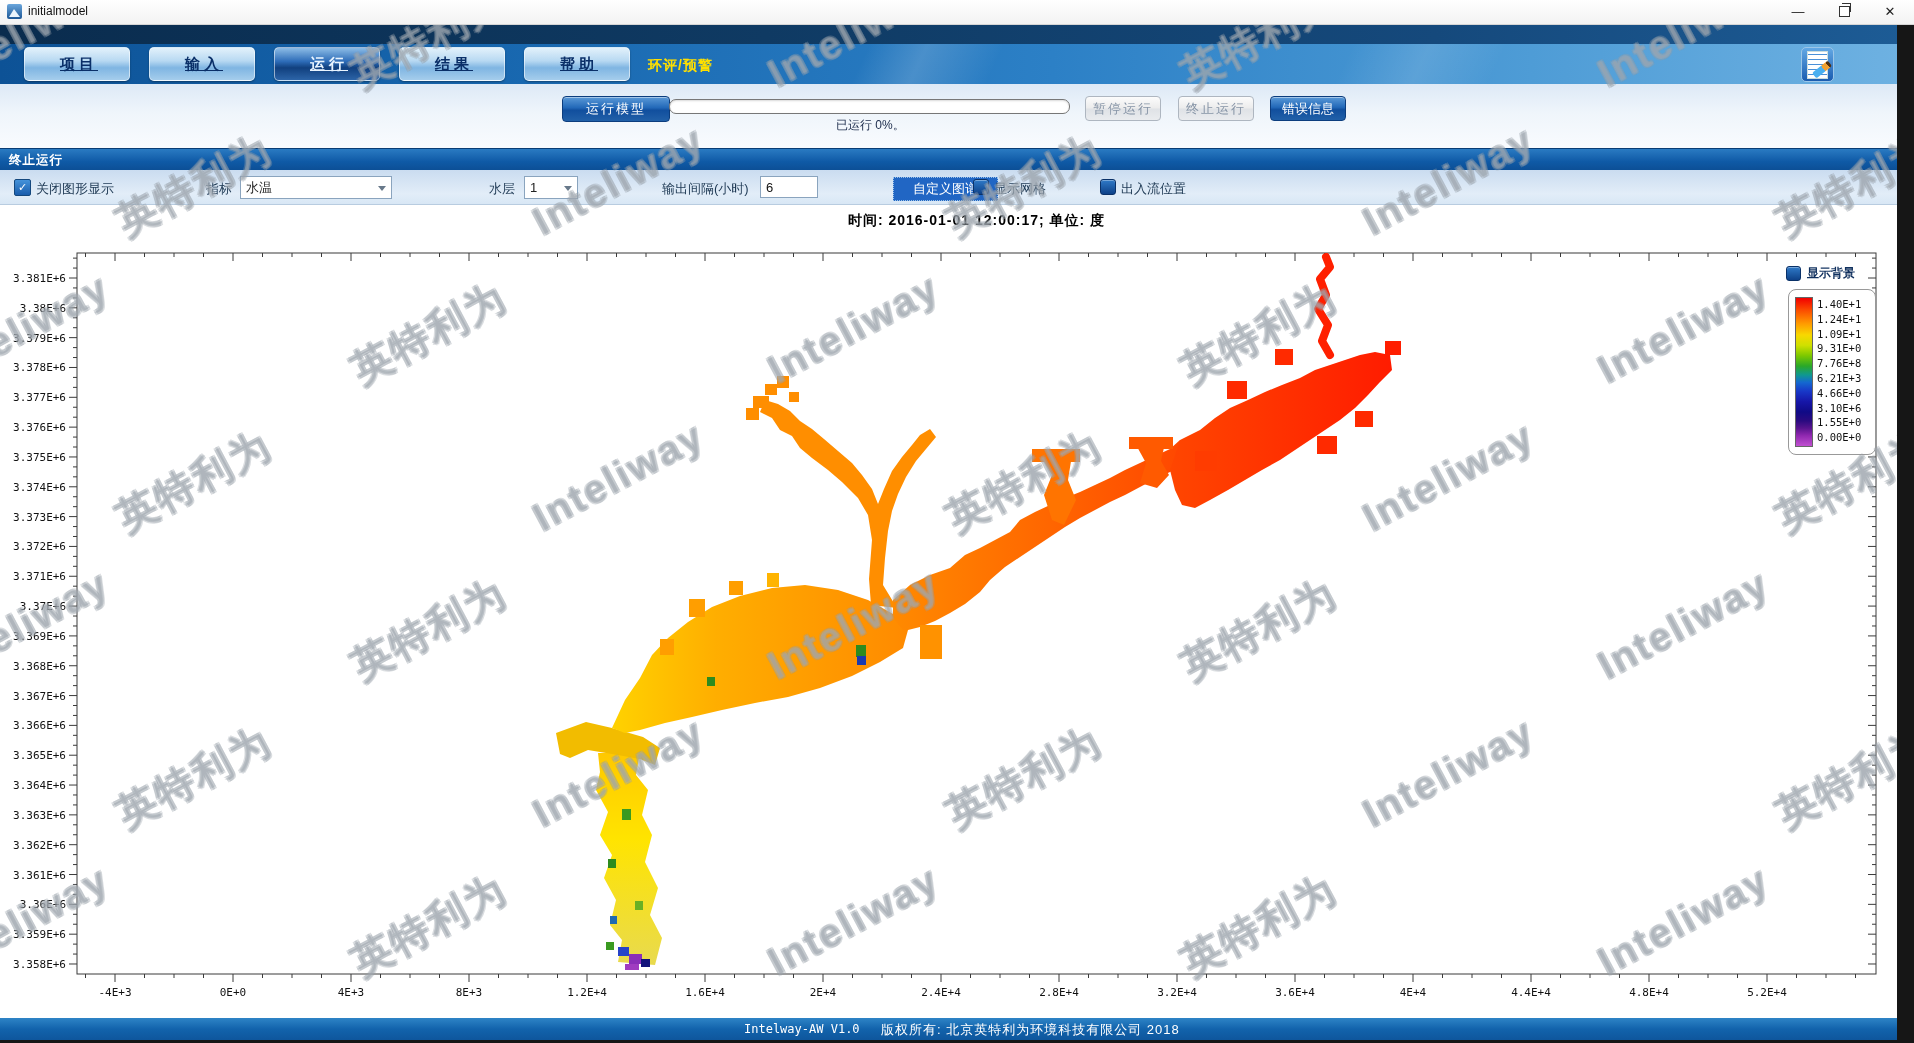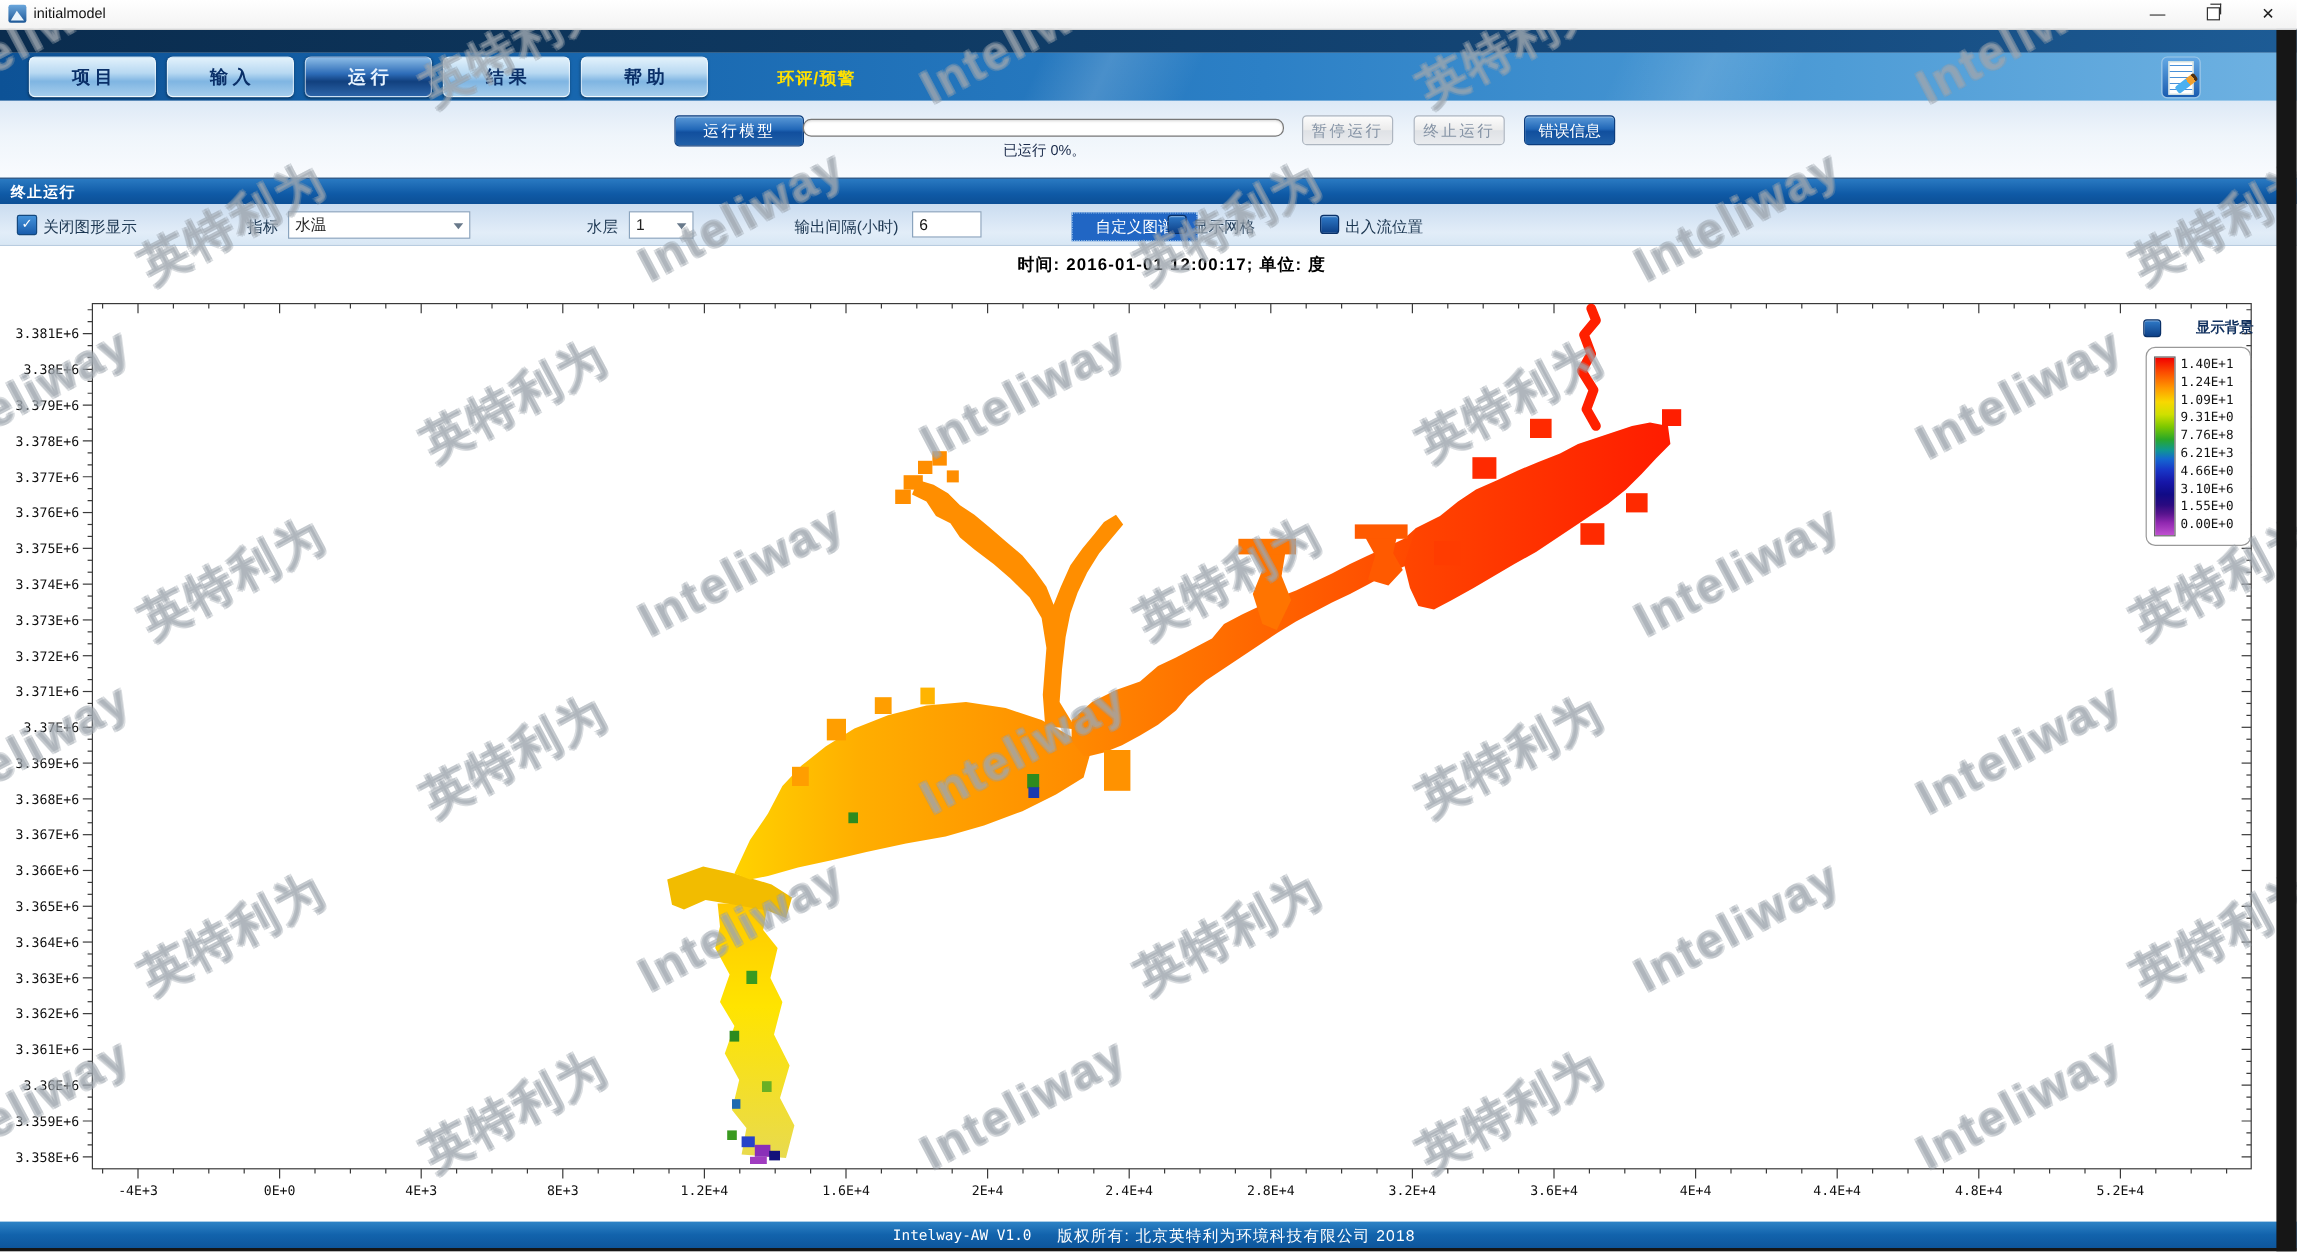--- a/index.html
+++ b/index.html
@@ -25,25 +25,25 @@
 
   
   .navband{position:absolute;left:0;top:24px;width:1914px;height:20px;
     background:linear-gradient(90deg,#0a2c4e 0%,#0f3a63 40%,#15497c 75%,#1d5c96 100%);}
   .tabband{position:absolute;left:0;top:44px;width:1914px;height:40px;
     background:
       linear-gradient(115deg, rgba(255,255,255,0) 45%, rgba(255,255,255,.16) 48%, rgba(255,255,255,0) 52%,
                       rgba(255,255,255,0) 70%, rgba(255,255,255,.12) 74%, rgba(255,255,255,0) 78%),
       linear-gradient(90deg,#0d5296 0%,#1766ae 25%,#2c80c6 55%,#4e9cd6 80%,#6fb2e2 100%);}
   .tabs{position:absolute;left:24px;top:3px;display:flex;}
-  .tab{height:34px;min-width:106px;margin-right:9px;border-radius:5px;
+  .tab{height:34px;min-width:106px;margin-right:19px;border-radius:5px;
     border:1px solid rgba(255,255,255,.55);box-sizing:border-box;
     background:linear-gradient(180deg,#e2f1fb 0%,#b8d9f2 40%,#7fb5e2 62%,#a5cdec 100%);
     color:#0a2f68;font-weight:bold;font-size:15px;letter-spacing:4px;
-    display:flex;align-items:center;justify-content:center;box-shadow:0 1px 2px rgba(0,0,0,.35);padding-left:4px;}
+    display:flex;align-items:center;justify-content:center;box-shadow:0 1px 2px rgba(0,0,0,.35);padding-left:4px;text-decoration:underline;}
   .tab.active{background:linear-gradient(180deg,#8cbce6 0%,#2d6cb8 42%,#11407e 62%,#2c64a8 100%);color:#e8f4ff;}
   .tab-extra{position:absolute;left:648px;top:13px;color:#ffe000;font-weight:bold;font-size:14px;letter-spacing:1px;}
   .note-icon{position:absolute;left:1801px;top:3px;width:33px;height:35px;border-radius:5px;
     background:linear-gradient(180deg,#63a8e4,#1a5cb0);border:1px solid #9cc6e8;box-sizing:border-box;}
   .note-page{position:absolute;left:5px;top:3px;width:19px;height:26px;background:#fff;
     border:1px solid #cdd;background-image:repeating-linear-gradient(180deg,#fff 0 2px,#4a90d8 2px 3px,#fff 3px 5px);}
   .note-pencil{position:absolute;left:10px;top:18px;width:20px;height:7px;transform:rotate(-38deg);
     background:linear-gradient(90deg,#4ab0f0 0 58%,#f0a030 58% 86%,#503010 86%);border-radius:2px;}
 
   
@@ -77,21 +77,21 @@
     padding:0 0 0 5px;box-sizing:border-box;font-family:inherit;}
   .hl-btn{position:absolute;left:893px;top:7px;background:#2166c4;color:#fff;font-size:13px;
     padding:2px 19px;border:1px dotted #9cc2e8;}
 
   
   .status-line{position:absolute;left:77px;top:212px;width:1799px;text-align:center;
     font-size:14px;font-weight:bold;color:#000;letter-spacing:1px;z-index:6;}
   .axes-svg{position:absolute;left:0;top:243px;z-index:4;}
   .map-svg{position:absolute;left:77px;top:253px;z-index:5;}
   .legend{position:absolute;left:1786px;top:266px;width:92px;z-index:12;}
-  .legend-head{display:flex;align-items:center;gap:6px;height:15px;justify-content:space-between;}
+  .legend-head{display:flex;align-items:center;gap:6px;height:15px;}
   .legend-head .cb-solid{position:relative;flex:0 0 auto;width:13px;height:13px;}
   .legend-head-label{font-size:12px;font-weight:bold;color:#10305e;white-space:nowrap;}
   .legend-box{margin-top:8px;margin-left:2px;width:76px;background:#fff;border:1px solid #999;
     border-radius:8px;padding:7px 4px 7px 6px;display:flex;box-sizing:content-box;}
   .colorbar{width:16px;height:148px;border:1px solid #666;flex:0 0 auto;}
   .legend-vals{list-style:none;margin:0;padding:0 0 0 4px;font-family:"DejaVu Sans Mono",monospace;
     font-size:10.5px;line-height:14.8px;color:#111;white-space:nowrap;}
 
   
   .footer{position:absolute;left:0;top:1018px;width:1914px;height:22px;

